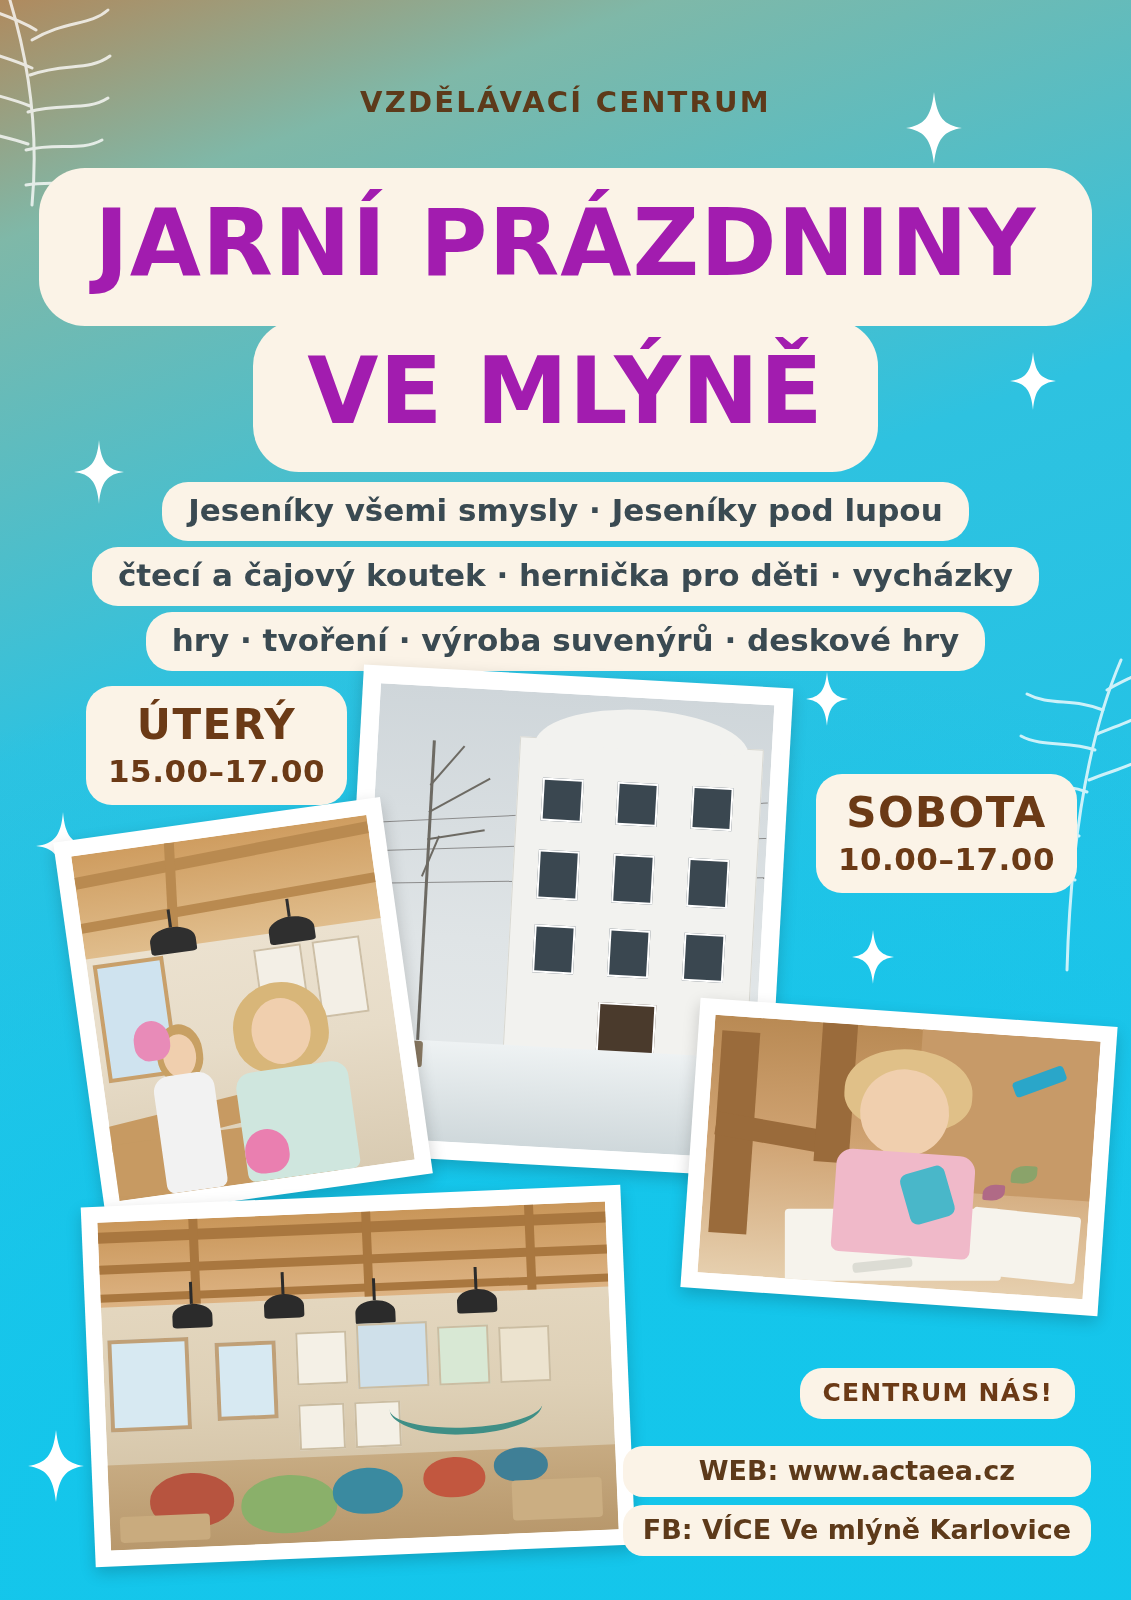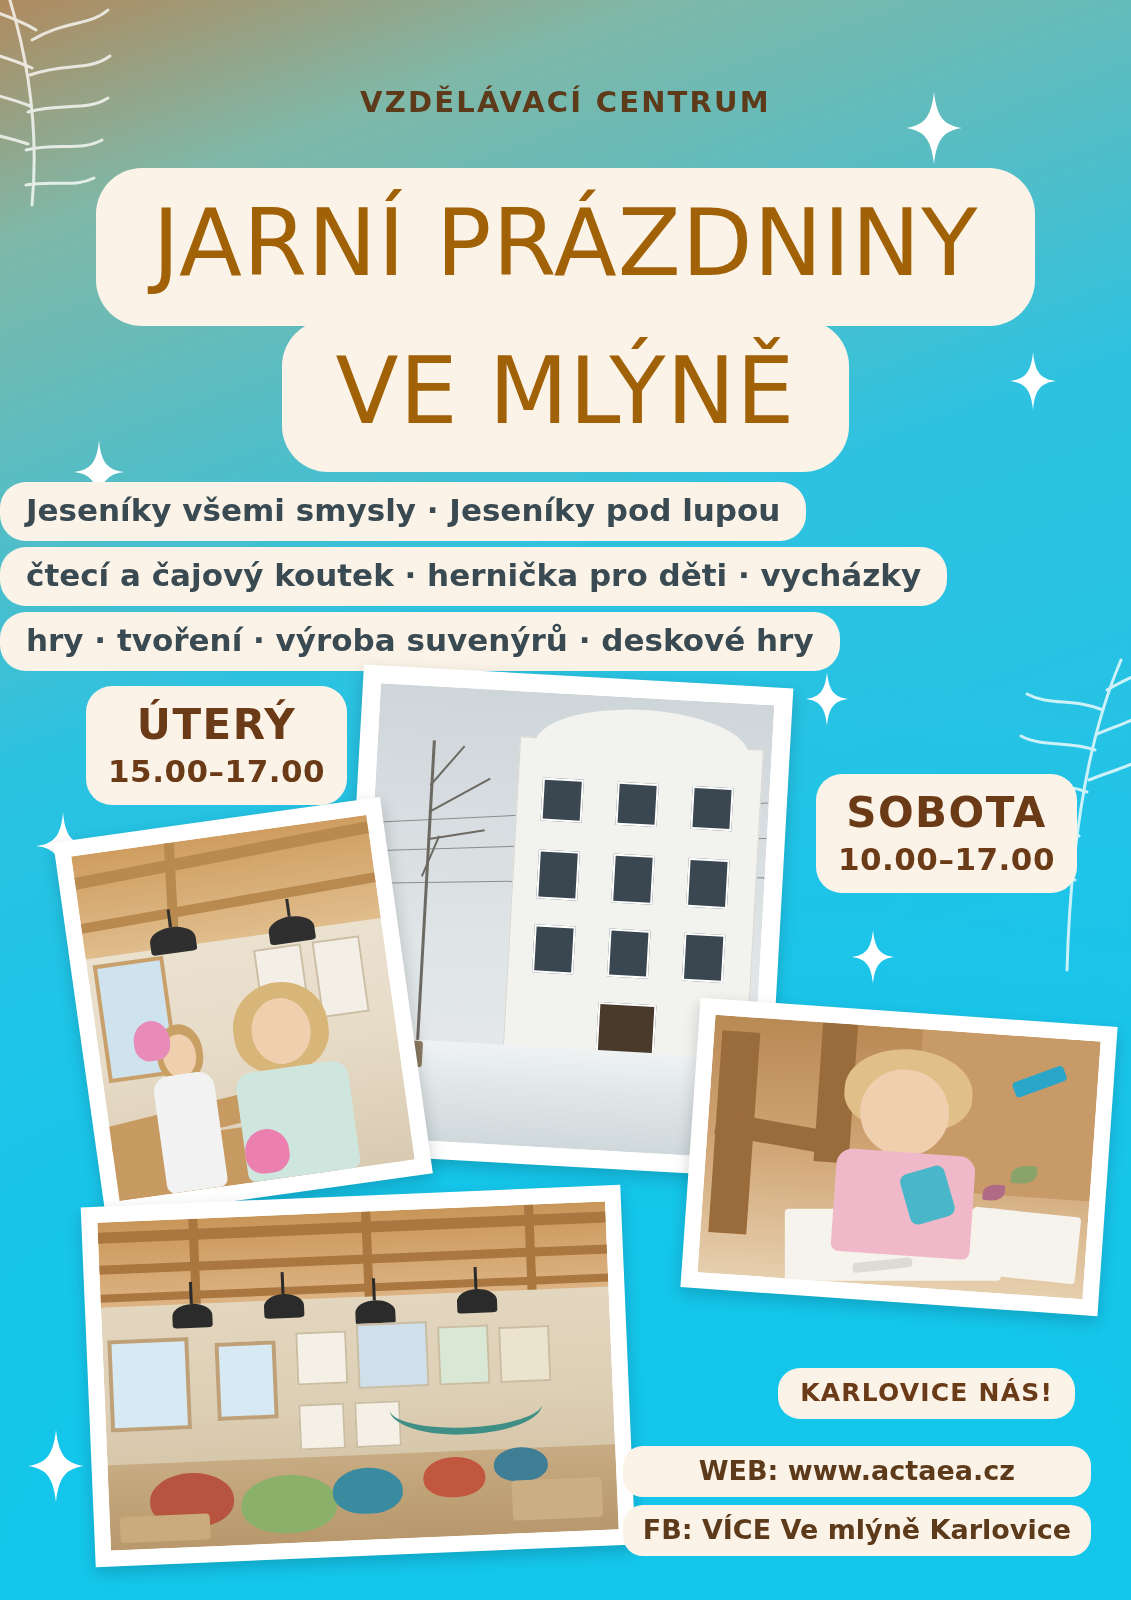--- a/index.html
+++ b/index.html
@@ -53,23 +53,23 @@
   
   .title-wrap {
     position: absolute;
     top: 168px; left: 0; right: 0;
     z-index: 4;
     text-align: center;
   }
   .title-line {
     display: inline-block;
     background: #fbf3e7;
-    color: #a16207;
+    color: #a21caf;
     border-radius: 44px;
-    font-weight: 400;
+    font-weight: 700;
     line-height: 1;
     letter-spacing: 1px;
     white-space: nowrap;
   }
   .title-line.l1 {
     font-size: 92px;
     padding: 30px 56px 36px;
     border-radius: 46px;
     margin-bottom: -6px;
   }
@@ -77,21 +77,21 @@
     font-size: 92px;
     padding: 26px 54px 34px;
     border-radius: 46px;
   }
 
   
   .subs {
     position: absolute;
     top: 482px; left: 0; right: 0;
     z-index: 4;
-    text-align: left;
+    text-align: center;
   }
   .sub-line {
     display: inline-block;
     background: #fbf3e7;
     color: #3a4a52;
     font-weight: 700;
     font-size: 31px;
     line-height: 1;
     padding: 13px 26px 15px;
     border-radius: 26px;
@@ -425,21 +425,21 @@
       <div class="br-bean" style="left:26%; bottom:3%; width:96px; height:58px; background:#8ab06a;"></div>
       <div class="br-bean" style="left:44%; bottom:8%; width:70px; height:46px; background:#3a8aa0;"></div>
       <div class="br-bean" style="left:62%; bottom:12%; width:62px; height:40px; background:#c2573f;"></div>
       <div class="br-bean" style="left:76%; bottom:16%; width:54px; height:34px; background:#3f7f96;"></div>
       <div style="position:absolute; left:2%; bottom:2%; width:90px; height:26px; background:#c9ab7e; border-radius:4px;"></div>
       <div style="position:absolute; right:3%; bottom:4%; width:90px; height:40px; background:#cbae82; border-radius:4px;"></div>
     </div>
   </div>
 
   <div class="follow">
-    <span class="follow-badge">KARLOVICE NÁS!</span>
+    <span class="follow-badge">CENTRUM NÁS!</span>
   </div>
 
   <div class="contact">
     <span class="contact-line">WEB: www.actaea.cz</span>
     <span class="contact-line">FB: VÍCE Ve mlýně Karlovice</span>
   </div>
 
 </div>
 
 </body></html>

